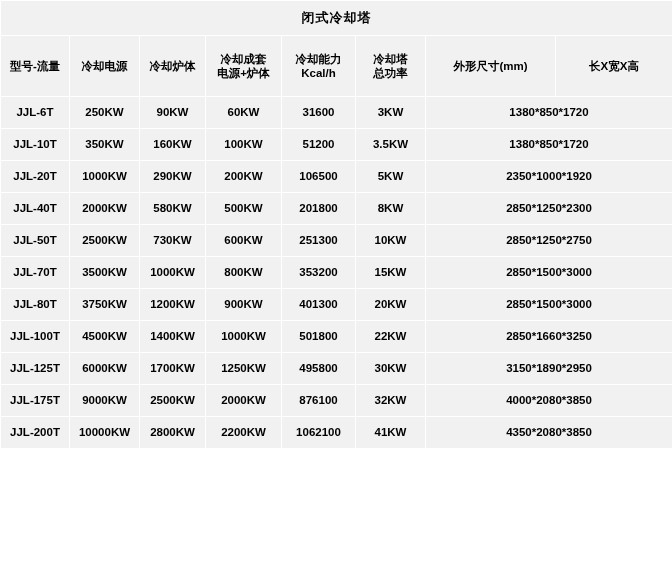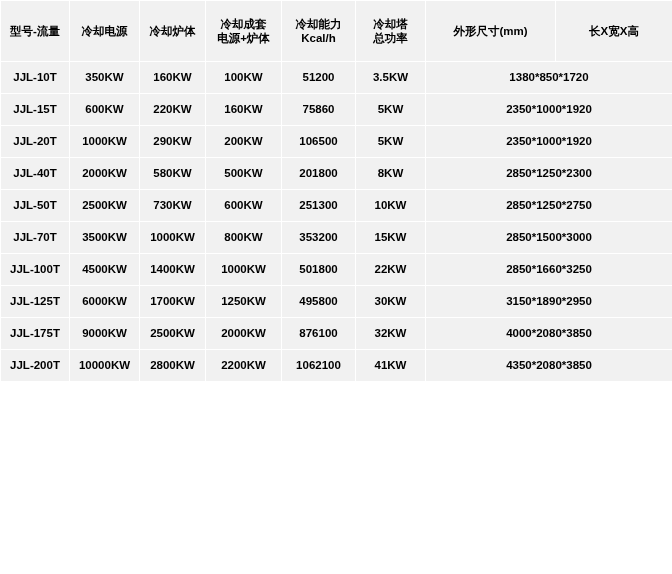--- a/index.html
+++ b/index.html
@@ -65,20 +65,23 @@
     <col class="c0">
       <col class="c1">
       <col class="c2">
       <col class="c3">
     <col class="c4">
       <col class="c5">
       <col class="c6">
       <col class="c7">
   </colgroup>
   <tbody>
+    <tr class="title-row">
+      <td colspan="8">闭式冷却塔</td>
+    </tr>
     <tr class="header-row">
       <th>
         <span>型号-流量</span>
       </th>
       <th>
         <span>冷却电源</span>
       </th>
       <th>
         <span>冷却炉体</span>
       </th>
@@ -92,41 +95,41 @@
       </th>
       <th>
         <span>冷却塔</span>
         <span class="l2">总功率</span>
       </th>
       <th><span>外形尺寸(mm)</span></th>
       <th><span>长X宽X高</span></th>
     </tr>
   </tbody>
   <tbody id="rows-body">
+      <tr class="data-row">
+        <td>JJL-6T</td>
+        <td>250KW</td>
+        <td>90KW</td>
+        <td>60KW</td>
+        <td>31600</td>
+        <td>3KW</td>
+        <td colspan="2">1380*850*1720</td>
+        <td>335KG</td>
+      </tr>
       <tr class="data-row">
         <td>JJL-10T</td>
         <td>350KW</td>
         <td>160KW</td>
         <td>100KW</td>
         <td>51200</td>
         <td>3.5KW</td>
         <td colspan="2">1380*850*1720</td>
         <td>445KG</td>
       </tr>
       <tr class="data-row">
-        <td>JJL-15T</td>
-        <td>600KW</td>
-        <td>220KW</td>
-        <td>160KW</td>
-        <td>75860</td>
-        <td>5KW</td>
-        <td colspan="2">2350*1000*1920</td>
-        <td>515KG</td>
-      </tr>
-      <tr class="data-row">
         <td>JJL-20T</td>
         <td>1000KW</td>
         <td>290KW</td>
         <td>200KW</td>
         <td>106500</td>
         <td>5KW</td>
         <td colspan="2">2350*1000*1920</td>
         <td>550KG</td>
       </tr>
       <tr class="data-row">
@@ -153,20 +156,30 @@
         <td>JJL-70T</td>
         <td>3500KW</td>
         <td>1000KW</td>
         <td>800KW</td>
         <td>353200</td>
         <td>15KW</td>
         <td colspan="2">2850*1500*3000</td>
         <td>1280KG</td>
       </tr>
       <tr class="data-row">
+        <td>JJL-80T</td>
+        <td>3750KW</td>
+        <td>1200KW</td>
+        <td>900KW</td>
+        <td>401300</td>
+        <td>20KW</td>
+        <td colspan="2">2850*1500*3000</td>
+        <td>1450KG</td>
+      </tr>
+      <tr class="data-row">
         <td>JJL-100T</td>
         <td>4500KW</td>
         <td>1400KW</td>
         <td>1000KW</td>
         <td>501800</td>
         <td>22KW</td>
         <td colspan="2">2850*1660*3250</td>
         <td>1945KG</td>
       </tr>
       <tr class="data-row">

